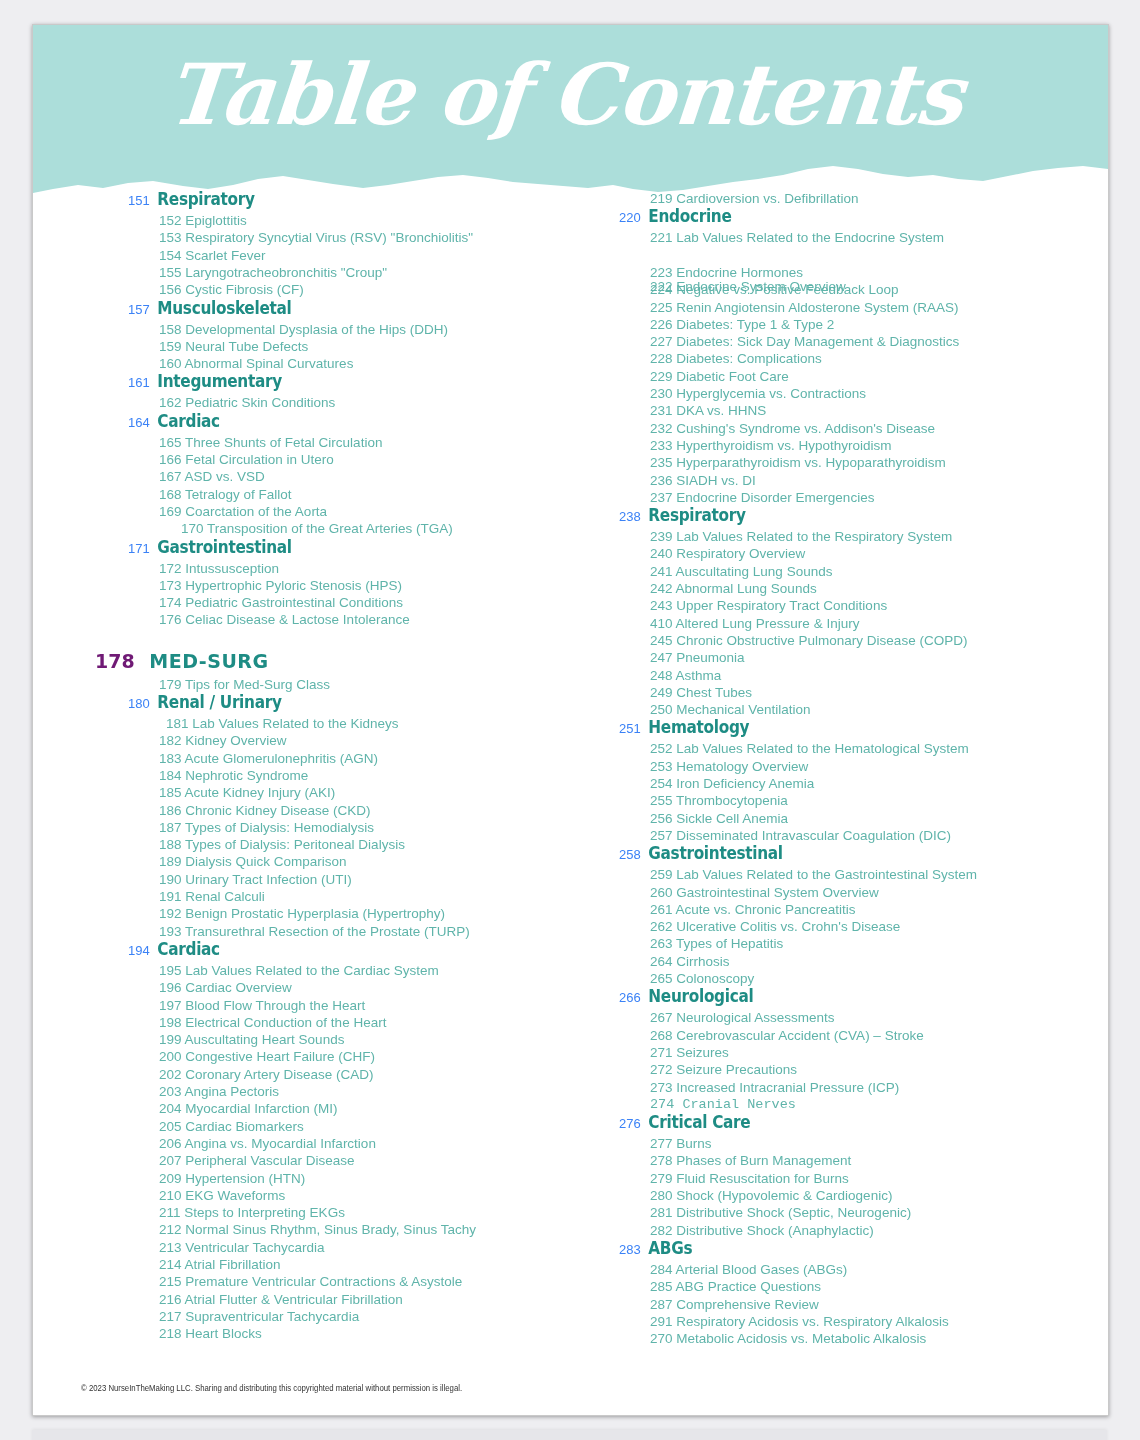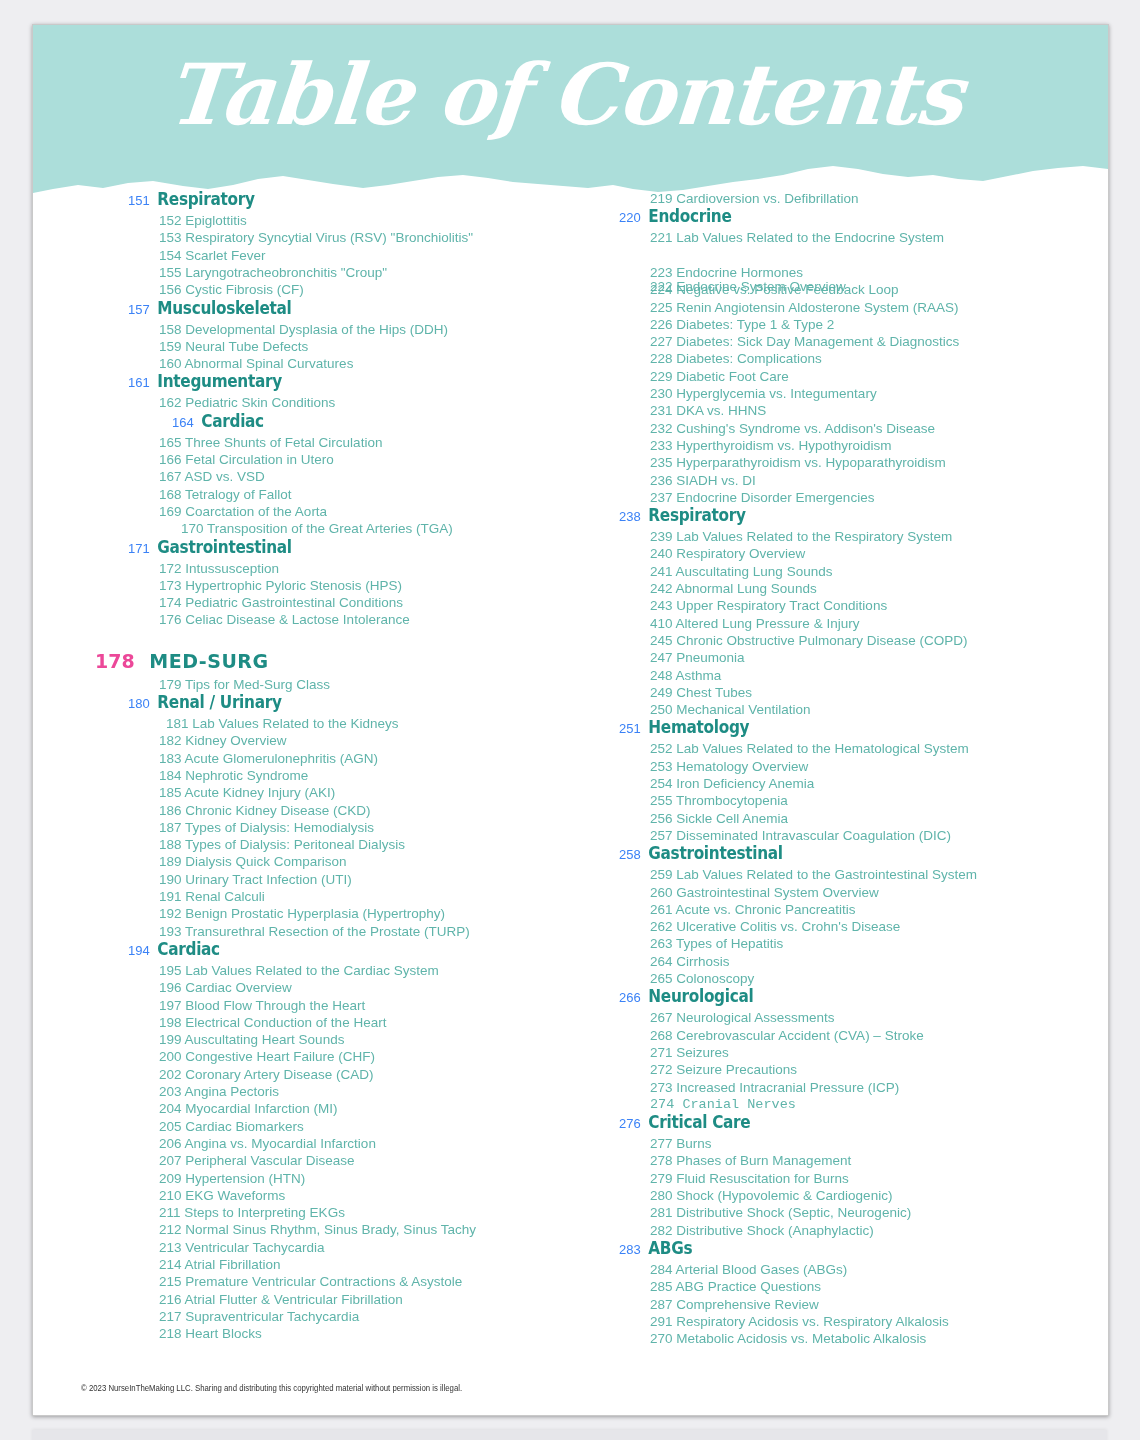--- a/index.html
+++ b/index.html
@@ -32,21 +32,21 @@
     position:absolute; white-space:nowrap; color:#5fb4aa; font-size:13.5px; line-height:17px;
   }
   .row .num { color:#5fb4aa; }
   .section { color:#5f8f8c; font-size:13px; }
   .section .label {
     font-family:"DejaVu Sans Condensed","DejaVu Sans", sans-serif; font-weight:bold; color:#1e8c84;
     font-size:17px; margin-left:4px; letter-spacing:-0.3px;
   }
   .section .num { color:#3b82f6; }
   .part { color:#1e8c84; font-weight:bold; font-size:19px; font-family:"DejaVu Sans", sans-serif; }
-  .part .num { color:#ec4899; }
+  .part .num { color:#701a75; }
   .part .label { margin-left:8px; letter-spacing:0.5px; }
   .footer {
     position:absolute; left:48px; top:1357px; font-size:9.5px; color:#333;
     font-family:"Liberation Sans Narrow","Liberation Sans", sans-serif; transform:scaleX(0.82); transform-origin:left;
     white-space:nowrap;
   }
 </style>
 </head>
 <body>
 
@@ -64,21 +64,21 @@
       <div class="row " style="left: 126px; top: 204.3px;"><span class="num">153</span> <span class="label">Respiratory Syncytial Virus (RSV) "Bronchiolitis"</span></div>
       <div class="row " style="left: 126px; top: 221.6px;"><span class="num">154</span> <span class="label">Scarlet Fever</span></div>
       <div class="row " style="left: 126px; top: 238.9px;"><span class="num">155</span> <span class="label">Laryngotracheobronchitis "Croup"</span></div>
       <div class="row " style="left: 126px; top: 256.2px;"><span class="num">156</span> <span class="label">Cystic Fibrosis (CF)</span></div>
       <div class="row section" style="left: 95px; top: 274.5px;"><span class="num">157</span> <span class="label">Musculoskeletal</span></div>
       <div class="row " style="left: 126px; top: 295.5px;"><span class="num">158</span> <span class="label">Developmental Dysplasia of the Hips (DDH)</span></div>
       <div class="row " style="left: 126px; top: 312.8px;"><span class="num">159</span> <span class="label">Neural Tube Defects</span></div>
       <div class="row " style="left: 126px; top: 330.1px;"><span class="num">160</span> <span class="label">Abnormal Spinal Curvatures</span></div>
       <div class="row section" style="left: 95px; top: 348.4px;"><span class="num">161</span> <span class="label">Integumentary</span></div>
       <div class="row " style="left: 126px; top: 369.4px;"><span class="num">162</span> <span class="label">Pediatric Skin Conditions</span></div>
-      <div class="row section" style="left: 95px; top: 387.7px; margin-left: 44px;"><span class="num">164</span> <span class="label">Cardiac</span></div>
+      <div class="row section" style="left: 95px; top: 387.7px;"><span class="num">164</span> <span class="label">Cardiac</span></div>
       <div class="row " style="left: 126px; top: 408.7px;"><span class="num">165</span> <span class="label">Three Shunts of Fetal Circulation</span></div>
       <div class="row " style="left: 126px; top: 426px;"><span class="num">166</span> <span class="label">Fetal Circulation in Utero</span></div>
       <div class="row " style="left: 126px; top: 443.3px;"><span class="num">167</span> <span class="label">ASD vs. VSD</span></div>
       <div class="row " style="left: 126px; top: 460.6px;"><span class="num">168</span> <span class="label">Tetralogy of Fallot</span></div>
       <div class="row " style="left: 126px; top: 477.9px;"><span class="num">169</span> <span class="label">Coarctation of the Aorta</span></div>
       <div class="row " style="left: 126px; top: 495.2px; margin-left: 22px;"><span class="num">170</span> <span class="label">Transposition of the Great Arteries (TGA)</span></div>
       <div class="row section" style="left: 95px; top: 513.5px;"><span class="num">171</span> <span class="label">Gastrointestinal</span></div>
       <div class="row " style="left: 126px; top: 534.5px;"><span class="num">172</span> <span class="label">Intussusception</span></div>
       <div class="row " style="left: 126px; top: 551.8px;"><span class="num">173</span> <span class="label">Hypertrophic Pyloric Stenosis (HPS)</span></div>
       <div class="row " style="left: 126px; top: 569.1px;"><span class="num">174</span> <span class="label">Pediatric Gastrointestinal Conditions</span></div>
@@ -128,21 +128,21 @@
       <div class="row section" style="left: 586px; top: 183.3px;"><span class="num">220</span> <span class="label">Endocrine</span></div>
       <div class="row " style="left: 617px; top: 204.3px;"><span class="num">221</span> <span class="label">Lab Values Related to the Endocrine System</span></div>
       <div class="row " style="left: 617px; top: 227px; margin-top: 26px;"><span class="num">222</span> <span class="label">Endocrine System Overview</span></div>
       <div class="row " style="left: 617px; top: 238.9px;"><span class="num">223</span> <span class="label">Endocrine Hormones</span></div>
       <div class="row " style="left: 617px; top: 256.2px;"><span class="num">224</span> <span class="label">Negative vs. Positive Feedback Loop</span></div>
       <div class="row " style="left: 617px; top: 273.5px;"><span class="num">225</span> <span class="label">Renin Angiotensin Aldosterone System (RAAS)</span></div>
       <div class="row " style="left: 617px; top: 290.8px;"><span class="num">226</span> <span class="label">Diabetes: Type 1 &amp; Type 2</span></div>
       <div class="row " style="left: 617px; top: 308.1px;"><span class="num">227</span> <span class="label">Diabetes: Sick Day Management &amp; Diagnostics</span></div>
       <div class="row " style="left: 617px; top: 325.4px;"><span class="num">228</span> <span class="label">Diabetes: Complications</span></div>
       <div class="row " style="left: 617px; top: 342.7px;"><span class="num">229</span> <span class="label">Diabetic Foot Care</span></div>
-      <div class="row " style="left: 617px; top: 360px;"><span class="num">230</span> <span class="label">Hyperglycemia vs. Integumentary</span></div>
+      <div class="row " style="left: 617px; top: 360px;"><span class="num">230</span> <span class="label">Hyperglycemia vs. Contractions</span></div>
       <div class="row " style="left: 617px; top: 377.3px;"><span class="num">231</span> <span class="label">DKA vs. HHNS</span></div>
       <div class="row " style="left: 617px; top: 394.6px;"><span class="num">232</span> <span class="label">Cushing's Syndrome vs. Addison's Disease</span></div>
       <div class="row " style="left: 617px; top: 411.9px;"><span class="num">233</span> <span class="label">Hyperthyroidism vs. Hypothyroidism</span></div>
       <div class="row " style="left: 617px; top: 429.2px;"><span class="num">235</span> <span class="label">Hyperparathyroidism vs. Hypoparathyroidism</span></div>
       <div class="row " style="left: 617px; top: 446.5px;"><span class="num">236</span> <span class="label">SIADH vs. DI</span></div>
       <div class="row " style="left: 617px; top: 463.8px;"><span class="num">237</span> <span class="label">Endocrine Disorder Emergencies</span></div>
       <div class="row section" style="left: 586px; top: 482.1px;"><span class="num">238</span> <span class="label">Respiratory</span></div>
       <div class="row " style="left: 617px; top: 503.1px;"><span class="num">239</span> <span class="label">Lab Values Related to the Respiratory System</span></div>
       <div class="row " style="left: 617px; top: 520.4px;"><span class="num">240</span> <span class="label">Respiratory Overview</span></div>
       <div class="row " style="left: 617px; top: 537.7px;"><span class="num">241</span> <span class="label">Auscultating Lung Sounds</span></div>

